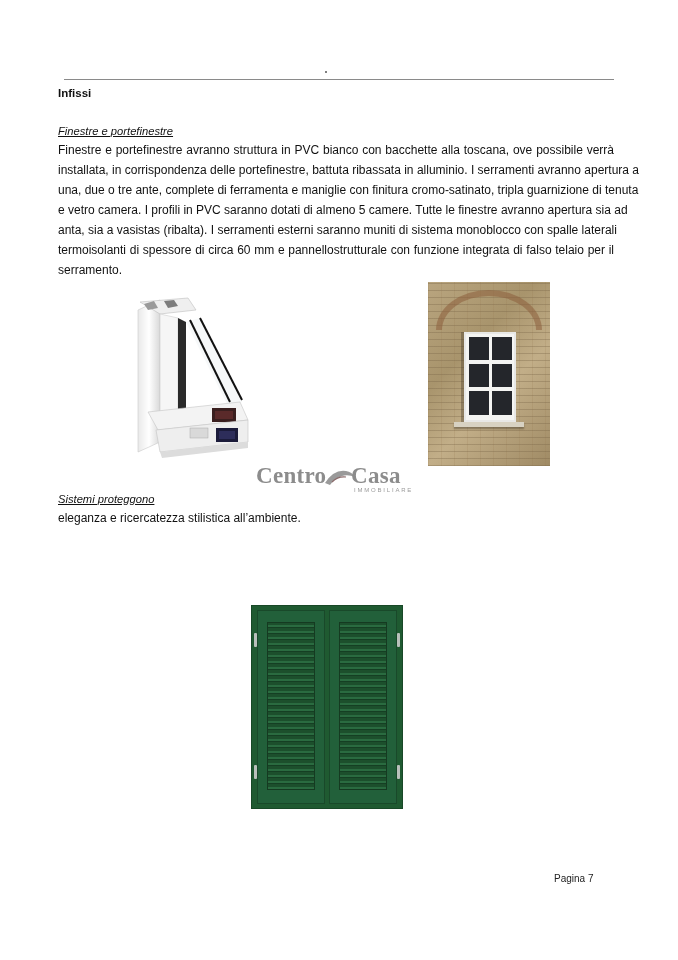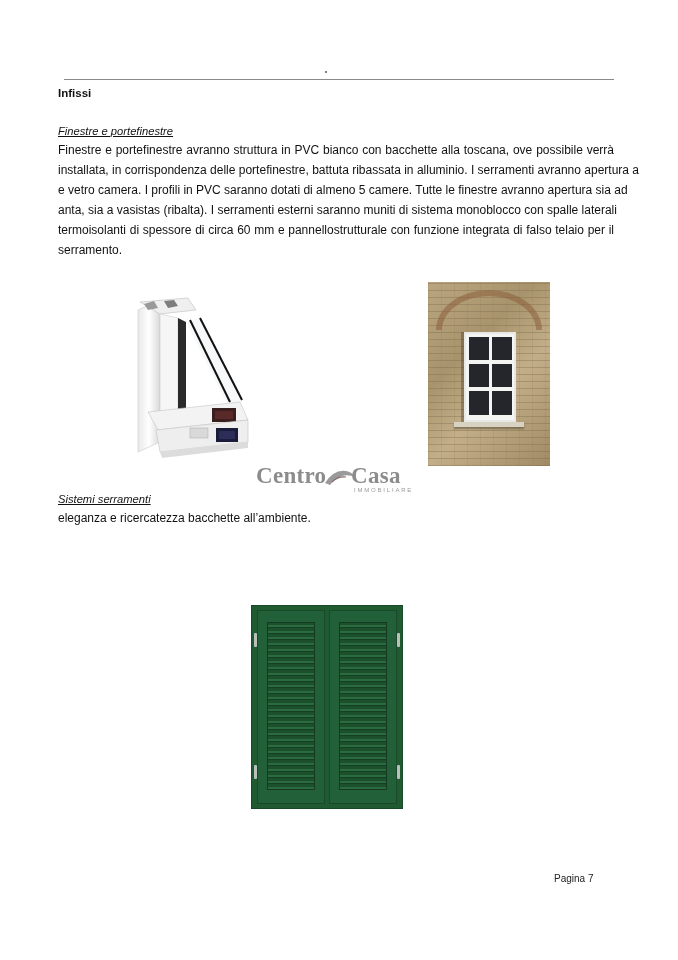--- a/index.html
+++ b/index.html
@@ -97,20 +97,21 @@
 <div class="header-dot"></div>
 <div class="header-rule"></div>
 
 <div class="section-title">Infissi</div>
 
 <div class="subheading" style="top:125px">Finestre e portefinestre</div>
 
 <p class="para" style="top:140px">
   <span class="ln">Finestre e portefinestre avranno struttura in PVC bianco con bacchette alla toscana, ove possibile verrà</span>
   <span class="ln">installata, in corrispondenza delle portefinestre, battuta ribassata in alluminio. I serramenti avranno apertura a</span>
+  <span class="ln">una, due o tre ante, complete di ferramenta e maniglie con finitura cromo-satinato, tripla guarnizione di tenuta</span>
   <span class="ln">e vetro camera. I profili in PVC saranno dotati di almeno 5 camere. Tutte le finestre avranno apertura sia ad</span>
   <span class="ln">anta, sia a vasistas (ribalta). I serramenti esterni saranno muniti di sistema monoblocco con spalle laterali</span>
   <span class="ln">termoisolanti di spessore di circa 60 mm e pannellostrutturale con funzione integrata di falso telaio per il</span>
   <span class="ln last">serramento.</span>
 </p>
 
 <div class="img-pvc">
   <svg width="130" height="170" viewBox="0 0 130 170">
     <defs>
       <linearGradient id="gFrame" x1="0" x2="1">
@@ -161,24 +162,24 @@
 <div class="logo">
   <span class="logo-centro">Centro</span>
   <svg class="logo-roof" viewBox="0 0 32 20">
     <path d="M1,16 Q10,2 22,4 Q28,5 31,10 Q24,7 18,9 Q10,12 6,18 Z" fill="#9a9a9a"></path>
     <path d="M8,15 Q14,9 22,10" stroke="#8b6a6a" stroke-width="1.2" fill="none"></path>
   </svg>
   <span class="logo-casa">Casa</span>
   <span class="logo-sub">IMMOBILIARE</span>
 </div>
 
-<div class="subheading" style="top:493px">Sistemi serramenti</div>
+<div class="subheading" style="top:493px">Sistemi proteggono</div>
 
 <p class="para" style="top:508px">
-  <span class="ln last">eleganza e ricercatezza bacchette all’ambiente.</span>
+  <span class="ln last">eleganza e ricercatezza stilistica all’ambiente.</span>
 </p>
 
 <div class="img-shutter">
   <div class="leaf" style="left:6px">
     <div class="louvers"></div>
   </div>
   <div class="leaf" style="left:78px">
     <div class="louvers"></div>
   </div>
   <div class="hinge" style="left:3px;top:28px"></div>

